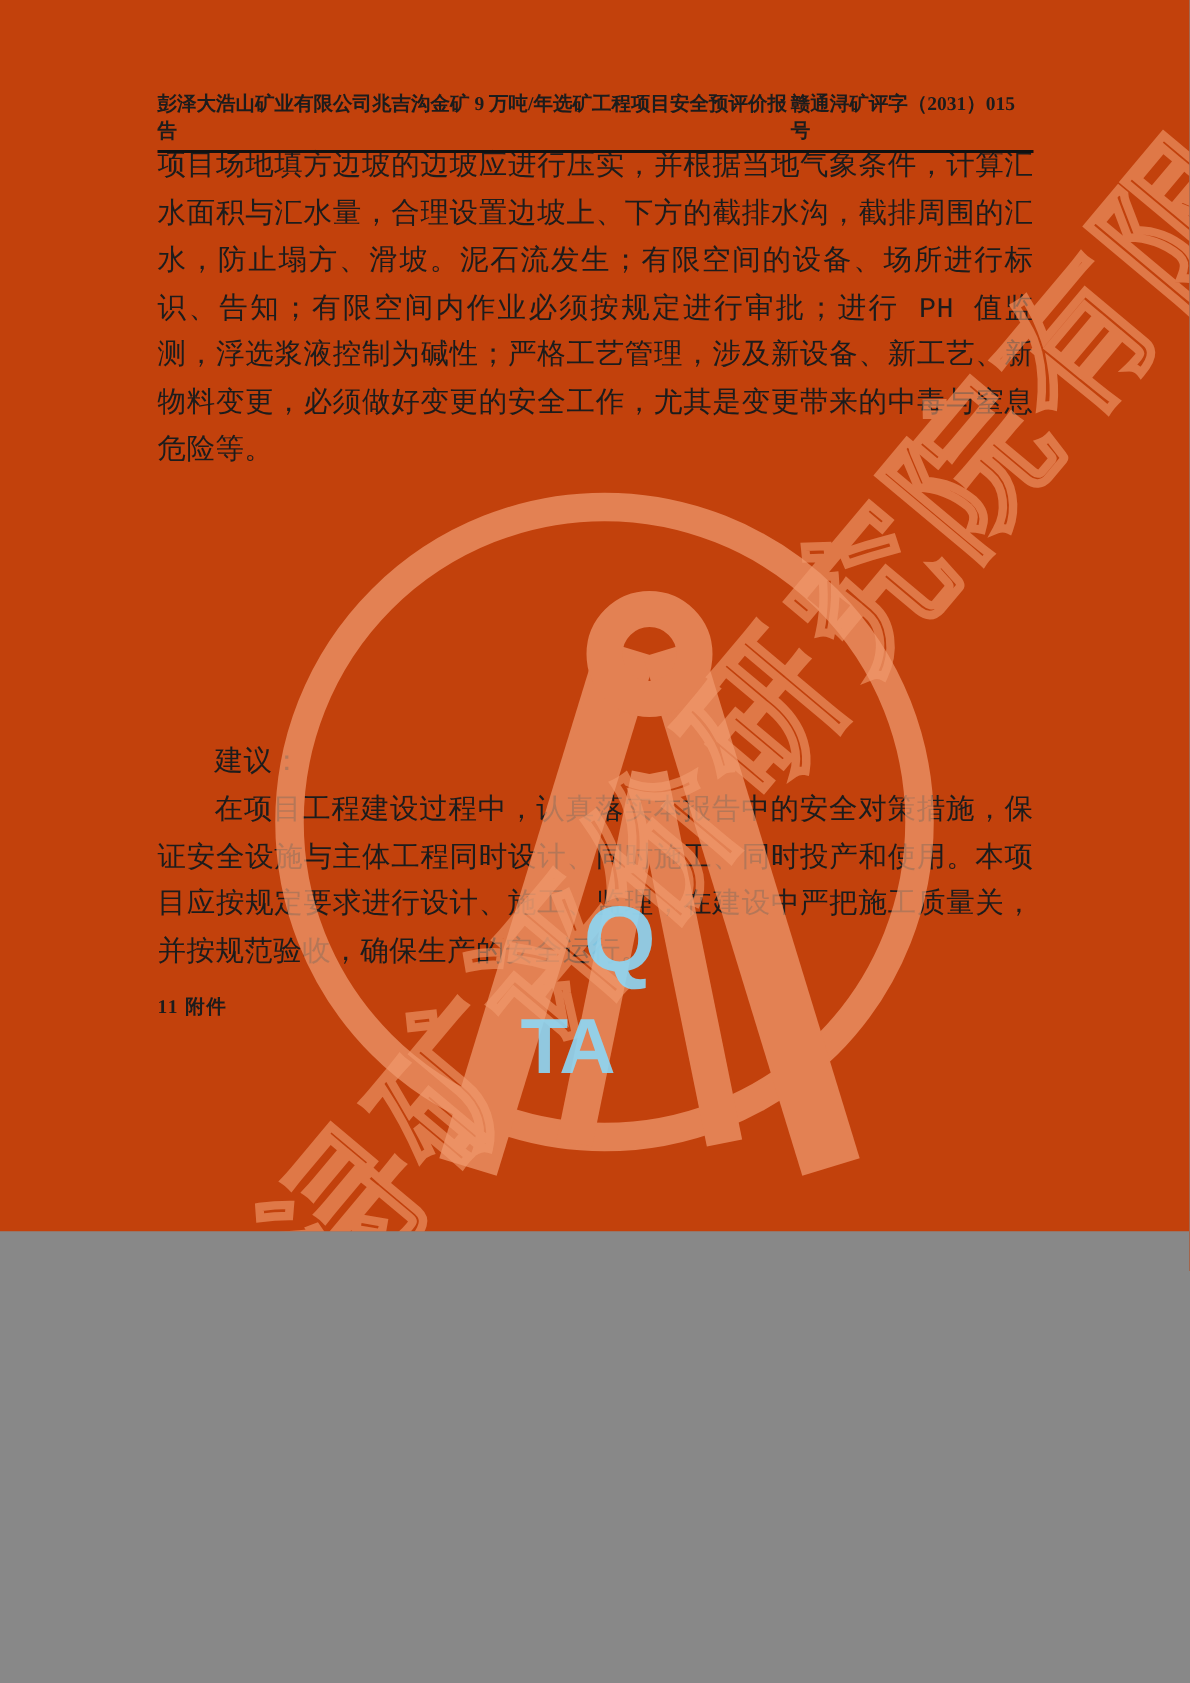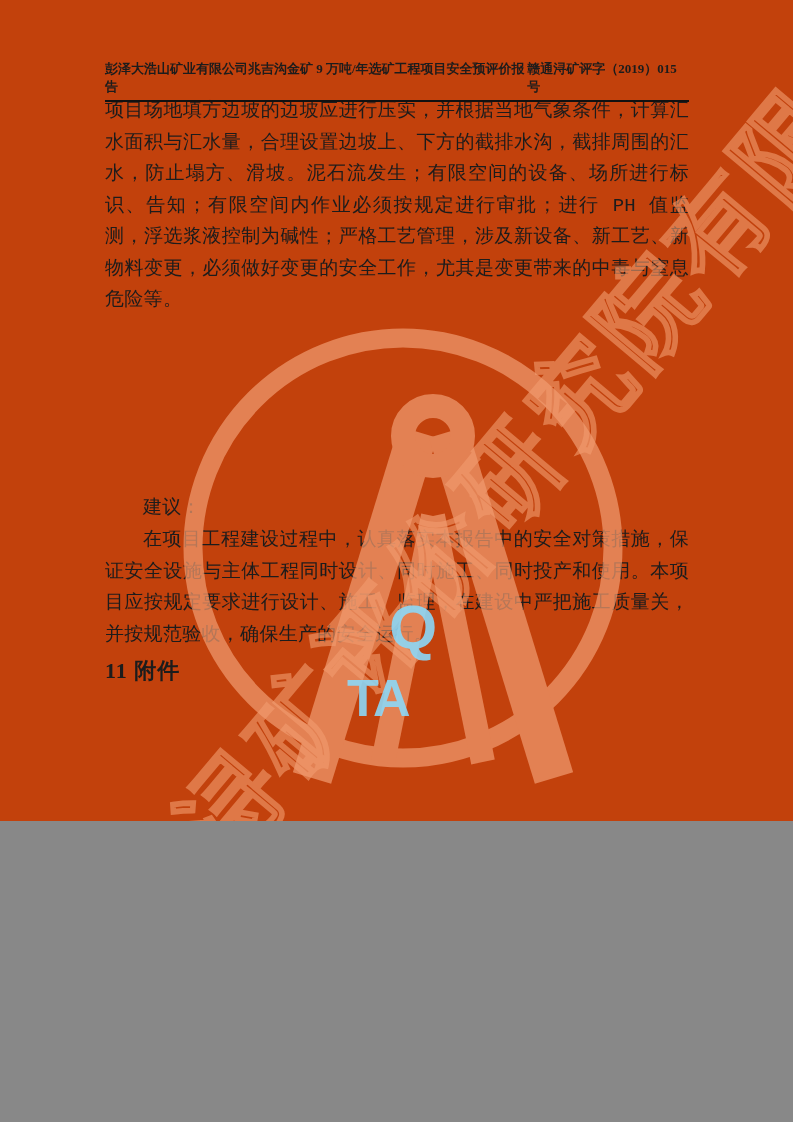--- a/index.html
+++ b/index.html
@@ -25,21 +25,21 @@
     margin:0;font-size:19px;line-height:31.5px;
     text-align:justify;text-align-last:left;letter-spacing:.3px;font-family:Liberation Mono, monospace;
   }
   .indent{text-indent:2em;}
   .bold{font-weight:bold;letter-spacing:.5px;}
   .h2{
     margin:0;font-weight:bold;font-size:17.5px;line-height:31.5px;
     letter-spacing:4px;
   }
   .h1{
-    margin:0;font-weight:bold;font-size:22px;line-height:31.5px;letter-spacing:1px;
+    margin:0;font-weight:bold;font-size:13px;line-height:31.5px;letter-spacing:1px;
   }
   .caption{font-size:18px;line-height:26px;letter-spacing:1px;}
   .pageno{
     position:absolute;left:418px;top:1038px;z-index:3;
     font-size:13px;font-family:"Liberation Serif",serif;
   }
   
   .wm{position:absolute;inset:0;z-index:2;pointer-events:none;}
   .wm-diag{
     position:absolute;left:-457px;top:496px;width:1800px;height:120px;
@@ -69,21 +69,21 @@
   .photo-right{left:457px;width:206px;}
   svg{display:block;}
 </style>
 </head>
 <body>
 
 <div class="page">
 
   <div class="hdr">
     <span>彭泽大浩山矿业有限公司兆吉沟金矿 9 万吨/年选矿工程项目安全预评价报告</span>
-    <span>赣通浔矿评字（2019）015 号</span>
+    <span>赣通浔矿评字（2031）015 号</span>
   </div>
 
   <div class="blk" style="top:96px;">
     <p class="para">项目场地填方边坡的边坡应进行压实，并根据当地气象条件，计算汇水面积与汇水量，合理设置边坡上、下方的截排水沟，截排周围的汇水，防止塌方、滑坡。泥石流发生；有限空间的设备、场所进行标识、告知；有限空间内作业必须按规定进行审批；进行 PH 值监测，浮选浆液控制为碱性；严格工艺管理，涉及新设备、新工艺、新物料变更，必须做好变更的安全工作，尤其是变更带来的中毒与窒息危险等。</p>
   </div>
 
 
 
   <div class="blk" style="top:493px;">
     <p class="para indent">建议：</p>

